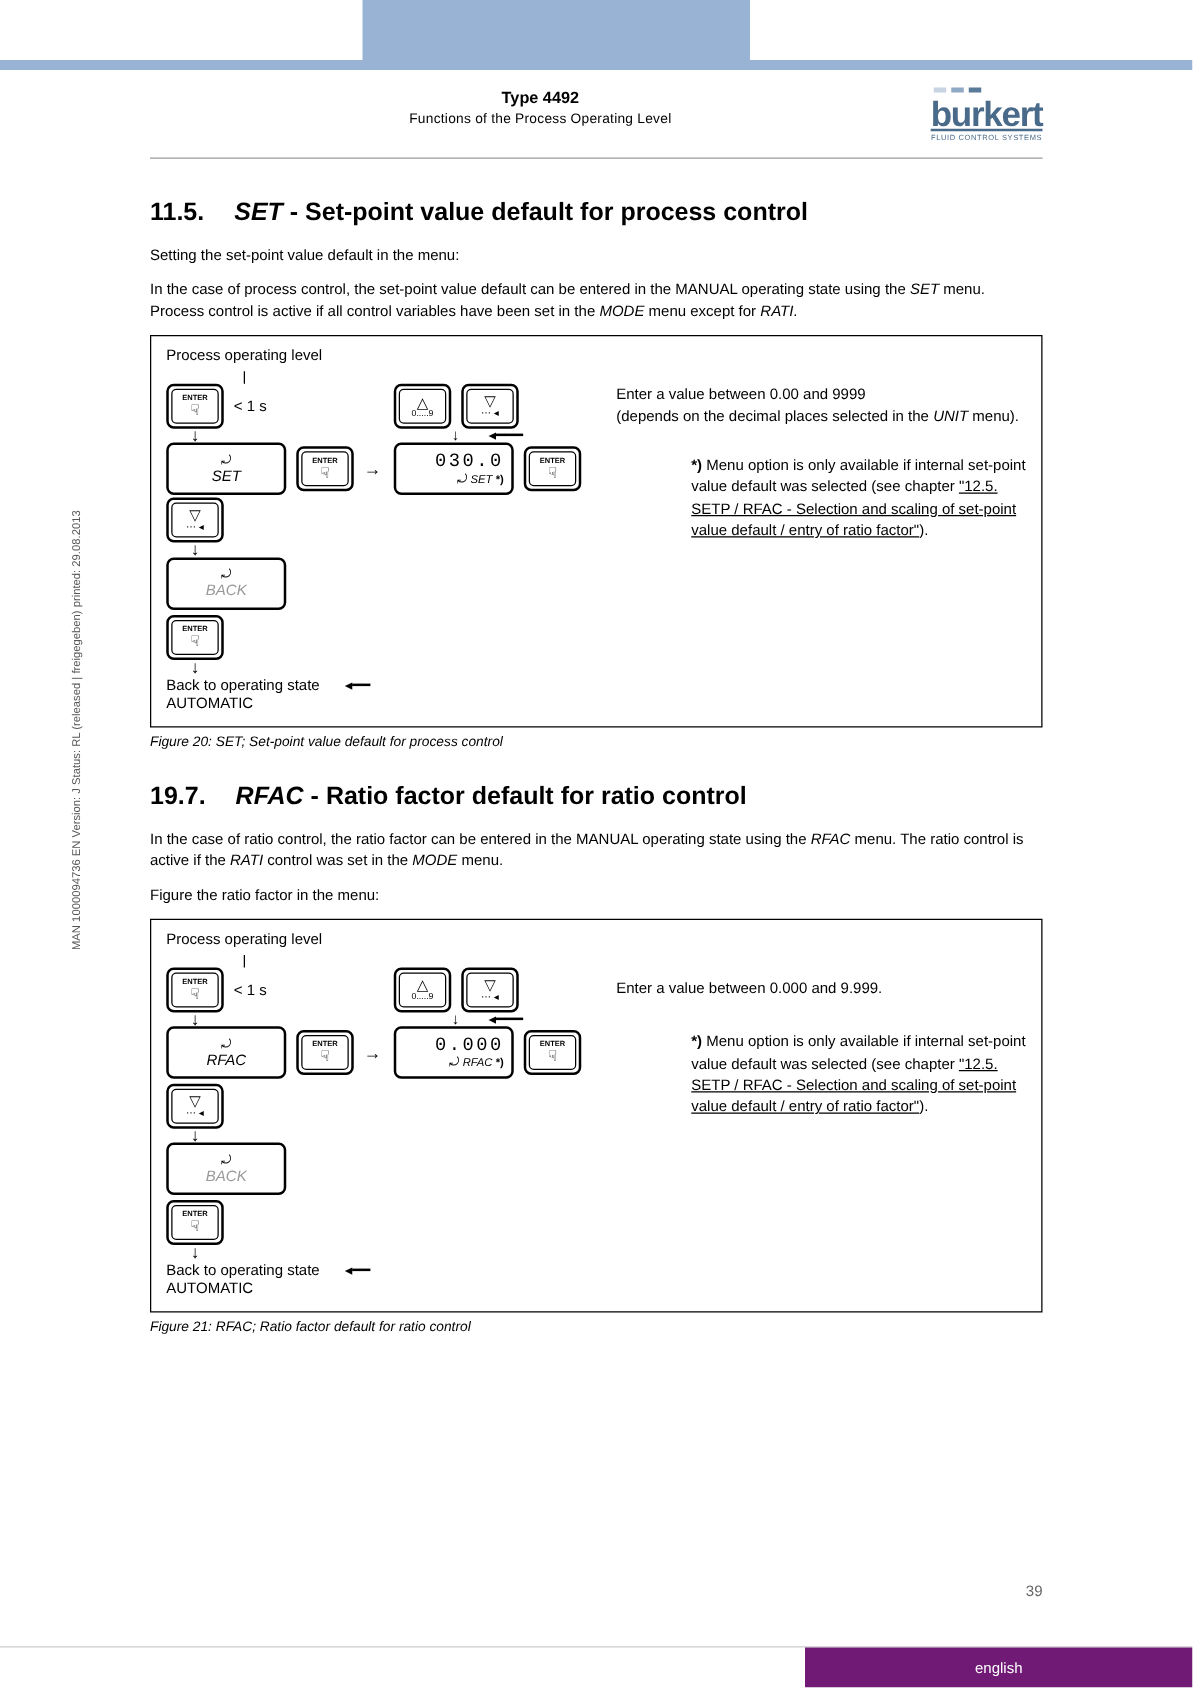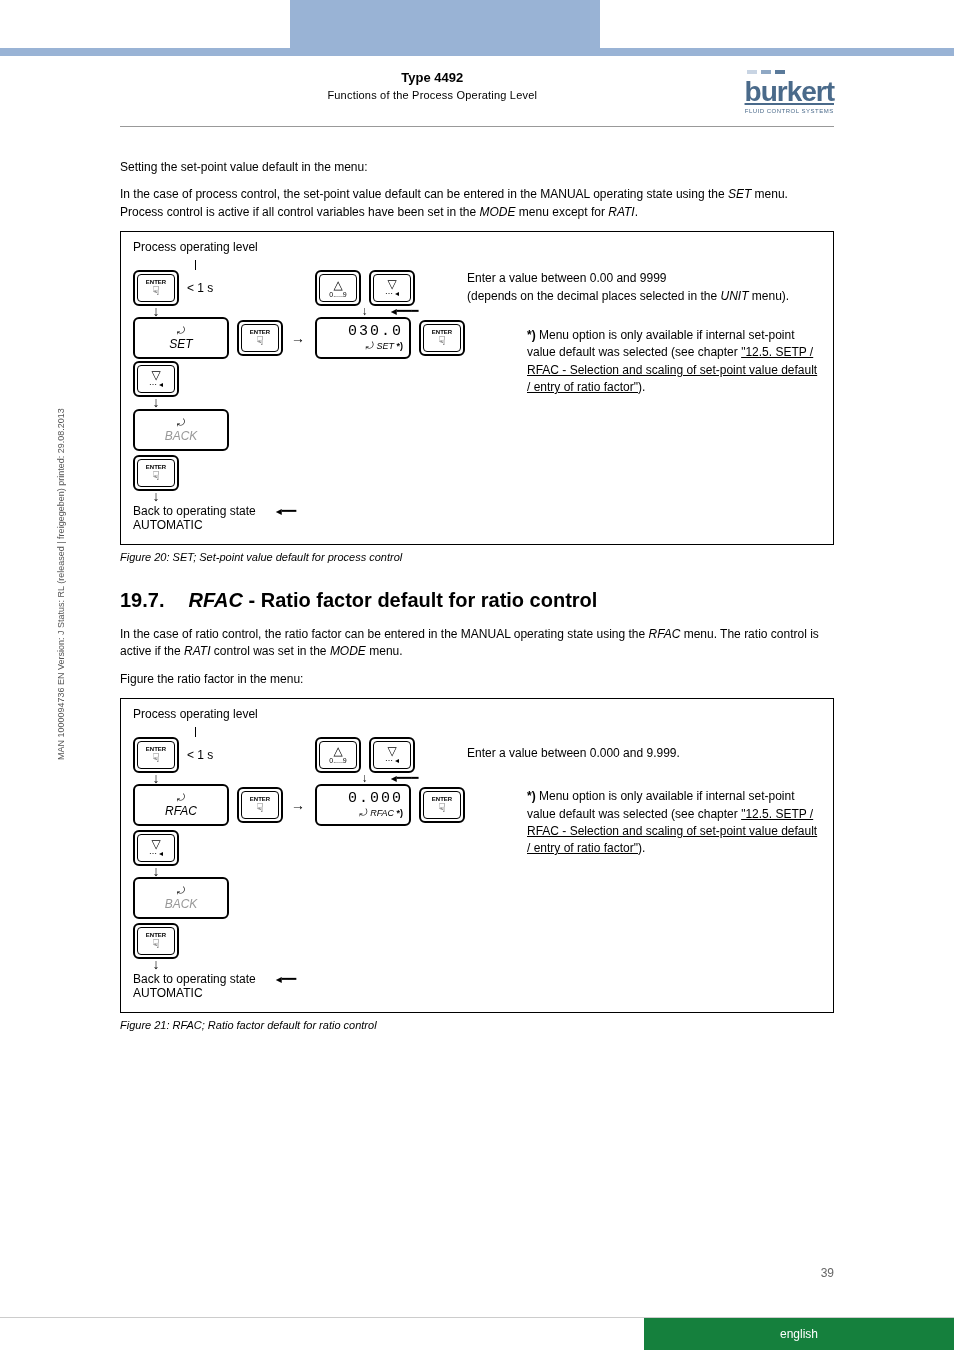--- a/index.html
+++ b/index.html
@@ -61,31 +61,31 @@
   
   .note-text { font-size: 12px; line-height: 1.45; }
   .ast { font-weight: bold; }
   
   .caption { font-size: 11px; font-style: italic; margin-bottom: 26px; }
   
   .side-text { position: absolute; left: 56px; top: 760px; transform: rotate(-90deg); transform-origin: left top; font-size: 9px; white-space: nowrap; color: #555; }
   
   .page-num { position: absolute; right: 120px; bottom: 70px; font-size: 12px; color: #666; }
   
-  .footer-strip { position: absolute; bottom: 0; right: 0; width: 310px; height: 32px; background: #15803d; color: #fff; font-size: 12px; display: flex; align-items: center; justify-content: center; }
+  .footer-strip { position: absolute; bottom: 0; right: 0; width: 310px; height: 32px; background: #701a75; color: #fff; font-size: 12px; display: flex; align-items: center; justify-content: center; }
   .footer-line { position: absolute; bottom: 32px; left: 0; right: 0; height: 1px; background: #ccc; }
   
   .row-gap { margin-top: 4px; }
   
   .level-line { width: 1px; height: 10px; background: #000; margin-left: 62px; }
   
   .main-row { display: flex; align-items: flex-start; }
   .left-col { }
   .mid-col { margin-left: 10px; }
-  .right-col { flex: 1; margin-left: 2px; font-size: 12px; line-height: 1.45; }
+  .right-col { flex: 1; margin-left: 28px; font-size: 12px; line-height: 1.45; }
   
   .mini-icon { font-size: 10px; }
 </style>
 </head>
 <body>
 
 <div class="top-bar">
   <div class="blue-block"></div>
 </div>
 <div class="header-blue-strip"></div>
@@ -102,20 +102,24 @@
         <div class="logo-bar lb3"></div>
     </div>
     <div class="logo-text">burkert</div>
     <div class="logo-sub">FLUID CONTROL SYSTEMS</div>
   </div>
 </div>
 <hr class="hr-line">
 
 <div class="content">
 
+  <div class="section-heading">
+    <span class="num">11.5.</span>
+    <span><span class="ital">SET</span><span> - Set-point value default for process control</span></span>
+  </div>
 
   <div class="para">Setting the set-point value default in the menu:</div>
   <div class="para">
     <span>In the case of process control, the set-point value default can be entered in the MANUAL operating state using the </span><span class="ital">SET</span><span> menu.</span><br>
     <span>Process control is active if all control variables have been set in the </span><span class="ital">MODE</span><span> menu except for </span><span class="ital">RATI</span><span>.</span>
   </div>
 
   <div class="diagram-box">
     <div class="dbox-title">Process operating level</div>
     <div class="level-line"></div>

